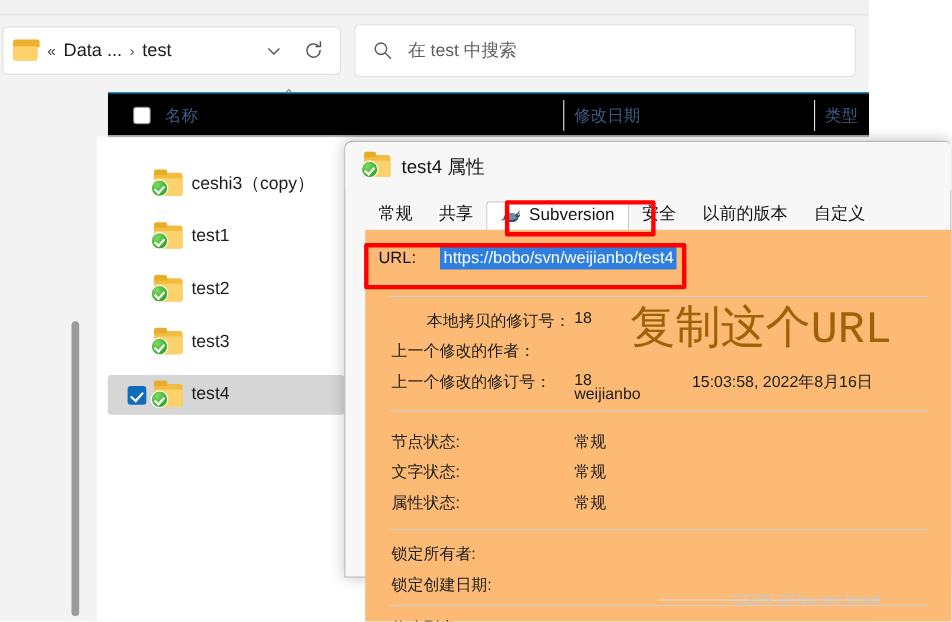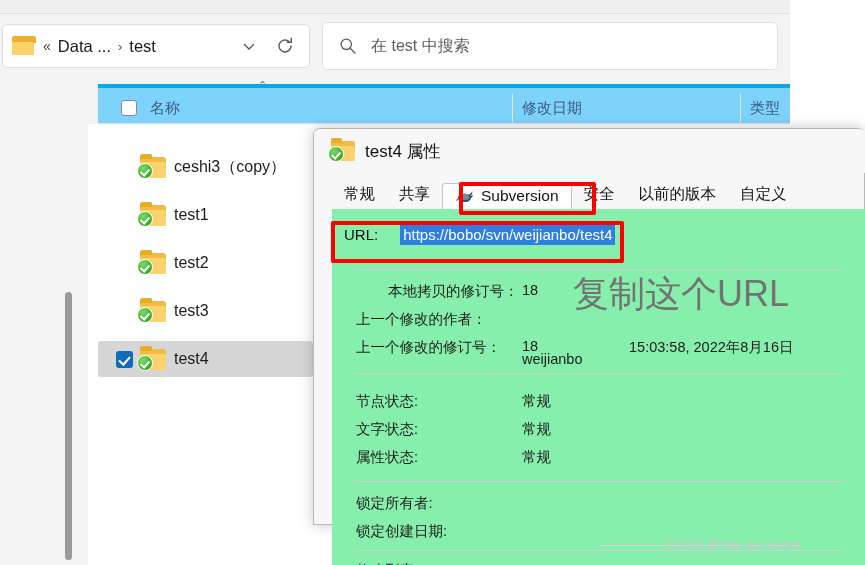--- a/index.html
+++ b/index.html
@@ -83,21 +83,21 @@
     position: absolute; left: 322px; top: 4px; width: 456px; height: 48px;
     background: #ffffff; border: 1px solid #e0e0e0; border-radius: 5px;
     display: flex; align-items: center; padding: 0 16px;
   }
   .search-ico { width: 18px; height: 18px; flex: 0 0 auto; margin-right: 14px; }
   .search-ph { font-size: 16px; color: #5e5e5e; }
 
   
   .colhead {
     position: absolute; left: 98px; top: 84px; width: 692px; height: 40px;
-    background: #7dd3fc; border-top: 4px solid #0ea5e9; border-bottom: 1px solid #e6e6e6;
+    background: #000000; border-top: 1px solid #0ea5e9; border-bottom: 1px solid #e6e6e6;
   }
   .colhead-sep {
     position: absolute; top: 6px; width: 1px; height: 28px; background: #e8e8e8;
   }
   .chk-outline {
     position: absolute; left: 23px; top: 12px; width: 16px; height: 16px;
     border: 1.6px solid #8a8a8a; border-radius: 3px; background: #fff;
   }
   .colhead-label {
     position: absolute; top: 11px; font-size: 15px; color: #3f5b82;
@@ -217,21 +217,21 @@
   }
   .svn-tab-ico { width: 19px; height: 14px; flex: 0 0 auto; }
 
   .tab-sep {
     position: absolute; left: 18px; top: 80px; width: 534px; height: 1px;
     background: #cccccc;
   }
 
   .tabpanel {
     position: absolute; left: 18px; top: 80px; width: 534px; height: 357px;
-    background: #86efac;
+    background: #fdba74;
   }
 
   
   .url-row {
     position: absolute; left: 12px; top: 15px; display: flex; align-items: center;
   }
   .url-label { font-size: 15px; color: #111111; margin-right: 22px; }
   .url-value {
     font-size: 15px; color: #ffffff; background: #2f7fe0;
     padding: 2px 3px; white-space: nowrap;
@@ -251,22 +251,22 @@
     font-size: 14.5px; color: #1c1c1c;
   }
 
   
   .redbox {
     position: absolute; border: 4px solid #ff0000; border-radius: 2px;
     pointer-events: none;
   }
   .red-anno {
     position: absolute; left: 573px; top: 270px;
-    font-size: 36px; color: #737373; white-space: nowrap;
-    font-family: Liberation Sans, sans-serif;
+    font-size: 41px; color: #a16207; white-space: nowrap;
+    font-family: Liberation Mono, monospace;
   }
 
   .watermark {
     position: absolute; left: 666px; top: 537px;
     font-size: 13px; color: #c9c9c9; white-space: nowrap;
   }
   .watermark-line {
     position: absolute; left: 600px; top: 545px; width: 200px; height: 1px;
     background: #d9d9d9;
   }

